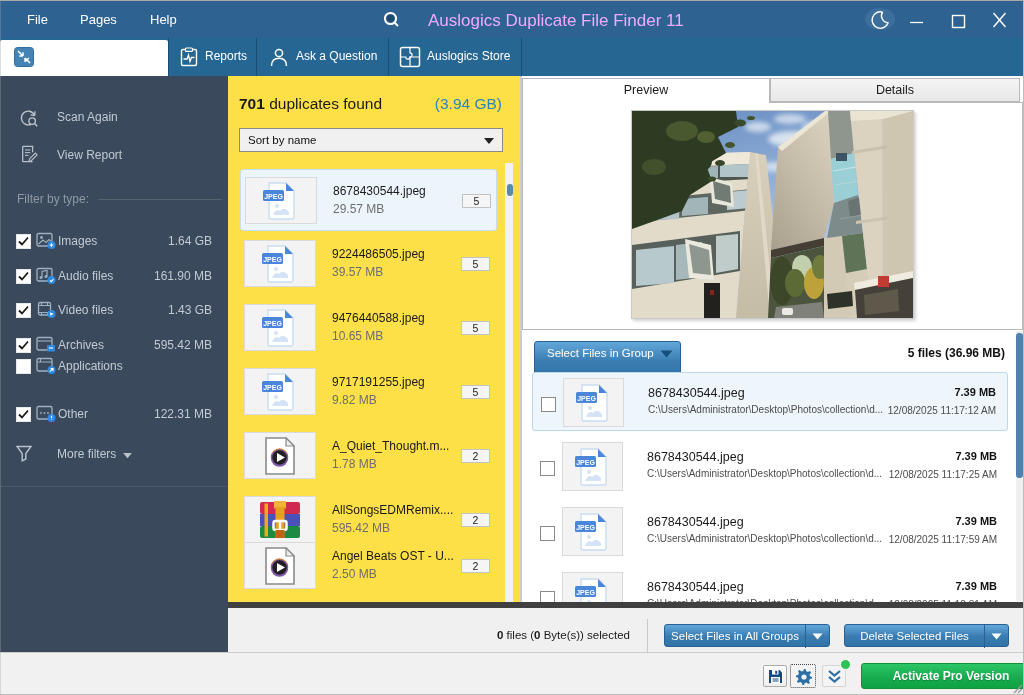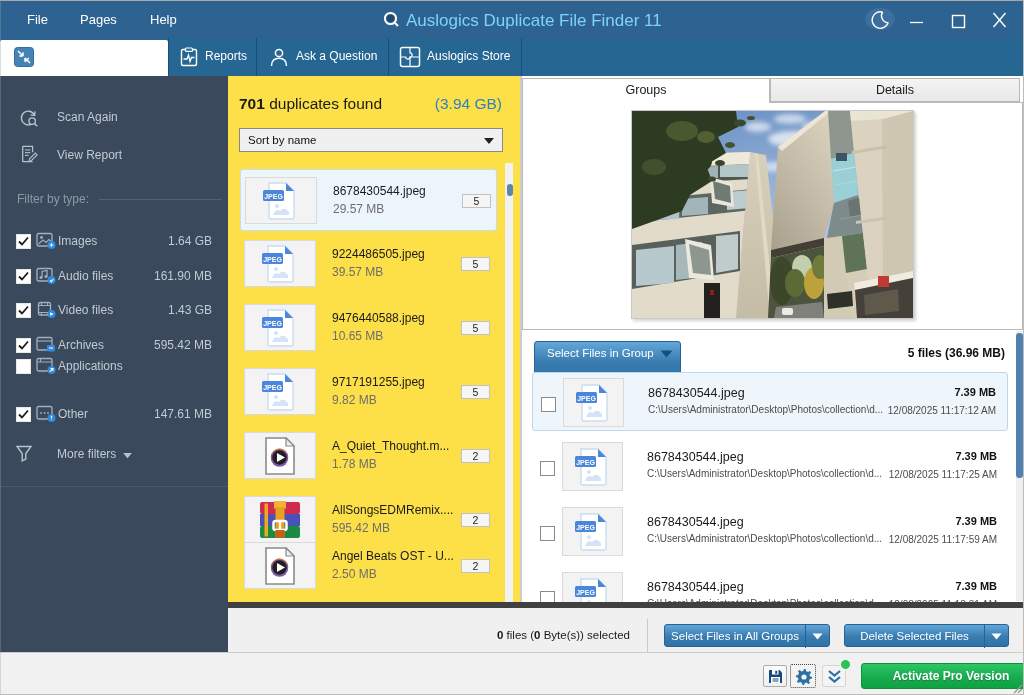--- a/index.html
+++ b/index.html
@@ -3,21 +3,21 @@
 <meta charset="utf-8">
 <style>
 * { margin:0; padding:0; box-sizing:border-box; }
 html,body { width:1024px; height:695px; overflow:hidden; }
 body { font-family:"Liberation Sans", sans-serif; position:relative; background:#f1f1f1; }
 .abs { position:absolute; }
 
 
 #titlebar { left:0; top:0; width:1024px; height:38px; background:#2d6291; border-top:1px solid #a9a9a9; }
 .menuitem { position:absolute; top:0; height:50px; line-height:38px; color:#fff; font-size:13px; }
-#apptitle { position:absolute; left:406px; top:0; height:38px; line-height:39px; color:#7dd3fc; font-size:17px; }
+#apptitle { position:absolute; left:428px; top:0; height:38px; line-height:39px; color:#f0abfc; font-size:17px; }
 #moonbtn { position:absolute; left:865px; top:7px; width:30px; height:22px; border-radius:50%; background:#3d6f9c; }
 
 
 #tabbar { left:0; top:38px; width:1024px; height:38px; background:#266692; }
 .tabsep { position:absolute; top:0; width:1px; height:38px; background:#1b4d75; }
 #activetab { position:absolute; left:0; top:2px; width:168px; height:36px; background:#ffffff; border-radius:2px 2px 0 0; }
 .tabtext { position:absolute; top:0; height:36px; line-height:36px; font-size:12px; color:#fff; }
 
 
 #sidebar { left:0; top:76px; width:228px; height:576px; background:#3a495c; color:#c2cad3; font-size:12px; }
@@ -233,21 +233,21 @@
       </span>
       <svg class="abs" style="left:36px; top:0px;" width="21" height="18" viewBox="0 0 21 18">
         <rect x="1" y="1.5" width="15" height="12.5" rx="1.5" fill="none" stroke="#9fb1c1" stroke-width="1.3"></rect>
         <circle cx="5" cy="8" r="0.9" fill="#9fb1c1"></circle>
         <circle cx="8.5" cy="8" r="0.9" fill="#9fb1c1"></circle>
         <circle cx="12" cy="8" r="0.9" fill="#9fb1c1"></circle>
         <circle cx="15.5" cy="13" r="4" fill="#2e8be0"></circle>
         <path d="M15.5 10.8 L15.5 13.2 M15.5 14.6 L15.5 15" stroke="#fff" stroke-width="1.2"></path>
       </svg>
     <span class="sdlabel">Other</span>
-      <span class="sdsize">147.61 MB</span>
+      <span class="sdsize">122.31 MB</span>
   </div>
 
   <svg class="abs" style="left:16px; top:369px;" width="16" height="17" viewBox="0 0 16 17">
     <path d="M1 1.5 L15 1.5 L9.8 8.5 L9.8 14 L6.2 15.8 L6.2 8.5 Z" fill="none" stroke="#b9c2cc" stroke-width="1.4"></path>
   </svg>
   <div class="abs" style="left:57px; top:371px;">More filters</div>
   <svg class="abs" style="left:122px; top:376px;" width="11" height="7" viewBox="0 0 12 8">
       <path d="M1 1 L11 1 L6 7 Z" fill="#b9c2cc"></path>
     </svg>
   <div class="abs" style="left:0px; top:410px; width:228px; height:1px; background:#4a5769;"></div>
@@ -369,21 +369,21 @@
     <div class="msize">2.50 MB</div>
     <div class="mbadge">2</div>
   </div>
     </div>
   <div id="midscroll"></div>
   <div id="midthumb"></div>
 </div>
 <div class="abs" id="panesep"></div>
 
 <div class="abs" id="rightpane">
-  <div class="ptab" id="tabPrev">Groups</div>
+  <div class="ptab" id="tabPrev">Preview</div>
   <div class="ptab" id="tabDet">Details</div>
   <div id="prevarea">
     <div id="photo"><svg width="281" height="207" viewBox="0 0 281 207">
   <defs>
     <linearGradient id="sky" x1="0.2" y1="0" x2="0.45" y2="1">
       <stop offset="0" stop-color="#6a90c4"></stop>
               <stop offset="0.55" stop-color="#a3bcde"></stop>
               <stop offset="1" stop-color="#ccd8e8"></stop>
     </linearGradient>
     <linearGradient id="bridge" x1="0" y1="1" x2="0.8" y2="0">

